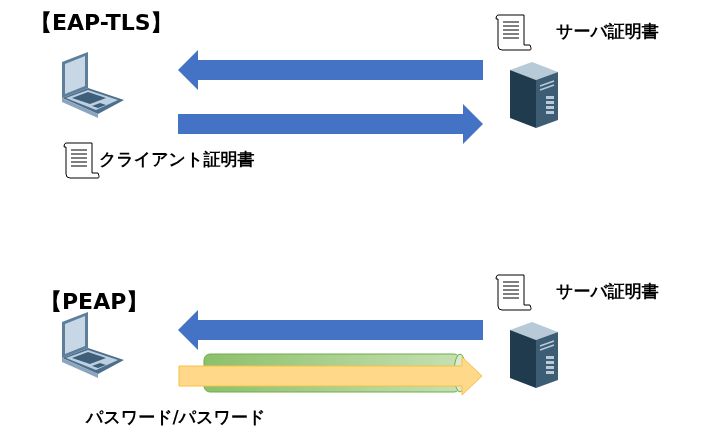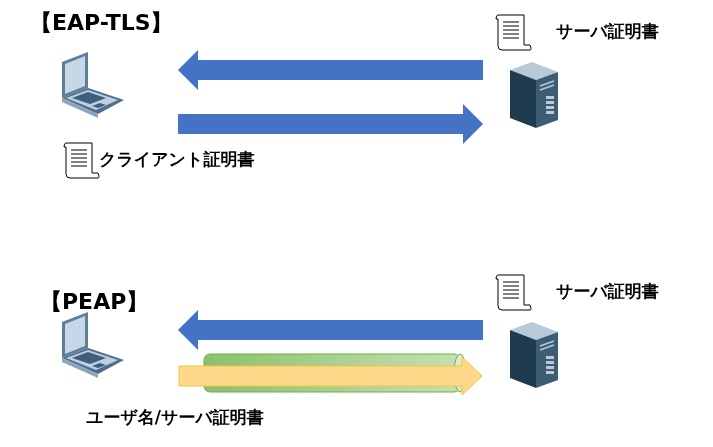--- a/index.html
+++ b/index.html
@@ -112,13 +112,13 @@
   <polygon points="2,8 28,18 28,66 2,56" fill="#1f3b4d"></polygon>
   <polygon points="28,18 50,10 50,58 28,66" fill="#3d5d74"></polygon>
   <line x1="32" y1="24" x2="46" y2="19" stroke="#b8cad8" stroke-width="1.5"></line>
   <line x1="32" y1="28" x2="46" y2="23" stroke="#b8cad8" stroke-width="1.5"></line>
   <rect x="38" y="34" width="8" height="3" fill="#b8cad8"></rect>
   <rect x="38" y="39" width="8" height="3" fill="#b8cad8"></rect>
   <rect x="38" y="44" width="8" height="3" fill="#b8cad8"></rect>
   <rect x="38" y="49" width="8" height="3" fill="#b8cad8"></rect>
 </svg>
 
-<div class="abs label cap" style="left:86px;top:406px;">ユーザ名/サーバ証明書</div>
+<div class="abs label cap" style="left:86px;top:406px;">パスワード/パスワード</div>
 
 </body></html>

